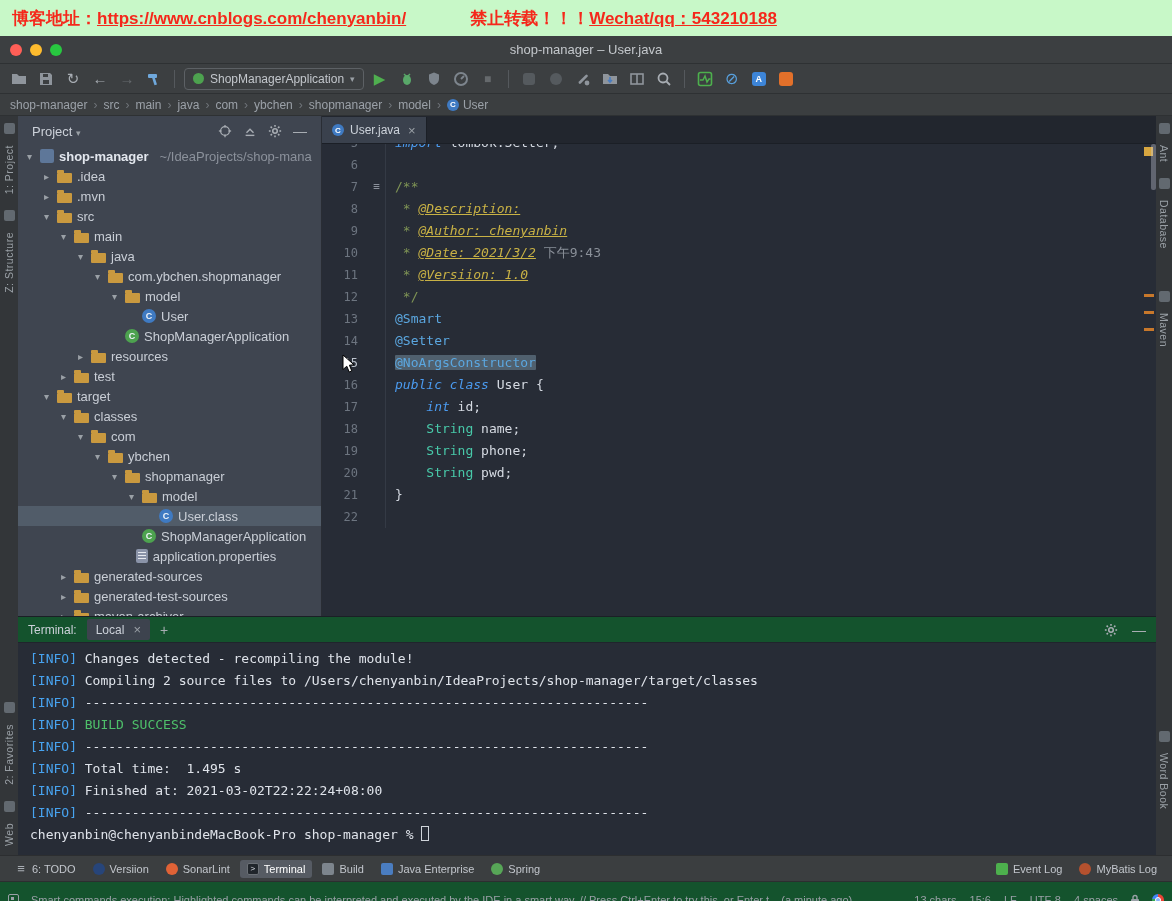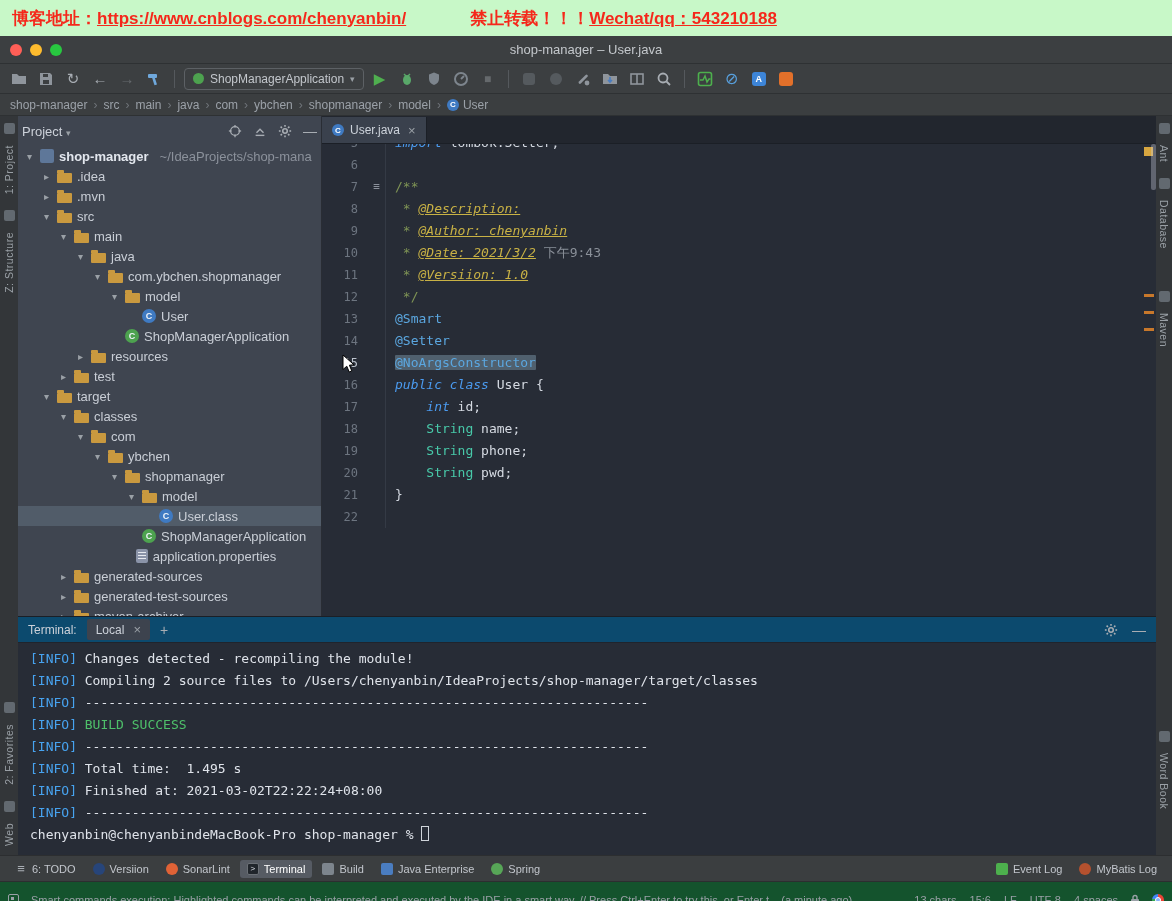--- a/index.html
+++ b/index.html
@@ -44,21 +44,21 @@
   .vlabel{writing-mode:vertical-rl;transform:rotate(180deg);font-size:10.5px;color:#9aa0a6;margin:9px 0;letter-spacing:.5px;cursor:default}
   .strip-right .vlabel{transform:none}
   .sic{width:11px;height:11px;margin:7px 0 2px;background:#7d858d;border-radius:2px;opacity:.65;flex:none}
   .grow{flex:1}
 
   .center{flex:1;display:flex;flex-direction:column;min-width:0}
   .main-row{display:flex;height:500px;min-height:0}
 
   
   .project-panel{width:304px;background:#3f4550;display:flex;flex-direction:column;border-right:1px solid #292d34;flex:none}
-  .panel-header{height:30px;display:flex;align-items:center;padding:0 4px;gap:5px;color:#ccd1d9;font-size:13px;flex:none}
+  .panel-header{height:30px;display:flex;align-items:center;padding:0 14px;gap:5px;color:#ccd1d9;font-size:13px;flex:none}
   .ph-icons{margin-left:auto;display:flex;gap:11px;align-items:center;color:#a8adb3}
   .ph-icons svg{width:14px;height:14px;display:block}
   .tree{flex:1;overflow:hidden;font-size:13px;color:#c9ced6}
   .trow{height:20px;display:flex;align-items:center;gap:5px;white-space:nowrap;cursor:default}
   .trow.selected{background:#515c69}
   .tarrow{width:11px;color:#9aa0a6;font-size:10px;text-align:center;flex:none}
   .tlabel.bold{font-weight:bold;color:#e3e7ee}
   .tsuffix{color:#8b919b;margin-left:6px}
   .ic-root{width:14px;height:14px;background:#5e7799;border-radius:2px;flex:none}
   .ic-folder{width:15px;height:10px;background:#c9993f;border-radius:1px;position:relative;flex:none;margin-top:3px}
@@ -92,21 +92,21 @@
   .seg-gray{color:#8a9099}
   .seg-type{color:#48c9a9}
   .seg-plain{color:#d5dae2}
   .seg-hl{background:#50606e;border-radius:1px}
   .stripe-mark{position:absolute;right:3px;top:3px;width:9px;height:9px;background:#d7a640}
   .stripe-dash{position:absolute;right:2px;width:10px;height:3px;background:#c8782b}
   .vthumb{position:absolute;right:0;top:0;width:5px;height:46px;background:rgba(205,210,220,.35);border-radius:2px}
 
   
   .terminal-panel{height:239px;background:#272c36;border-top:1px solid #1b1f26;display:flex;flex-direction:column;flex:none}
-  .terminal-header{height:26px;background:#0c4a6e;display:flex;align-items:center;padding:0 10px;gap:10px;
+  .terminal-header{height:26px;background:#14532d;display:flex;align-items:center;padding:0 10px;gap:10px;
     color:#ccd1d9;font-size:12px;border-bottom:1px solid #20242c;flex:none}
   .term-tab{background:#3d434e;height:21px;display:flex;align-items:center;gap:7px;padding:0 9px;border-radius:2px}
   .term-plus{color:#a8adb3;font-size:14px}
   .th-icons{margin-left:auto;display:flex;gap:14px;align-items:center}
   .th-icons svg{width:14px;height:14px;display:block}
   .minus-ic{color:#a8adb3;font-size:14px;line-height:1}
   .terminal-body{flex:1;padding:5px 12px;font-family:"DejaVu Sans Mono",monospace;font-size:13px;line-height:22px;
     color:#dfe3ea;white-space:pre;overflow:hidden}
   .tl-info{color:#47a3f0}
   .tl-ok{color:#4ec06a}

